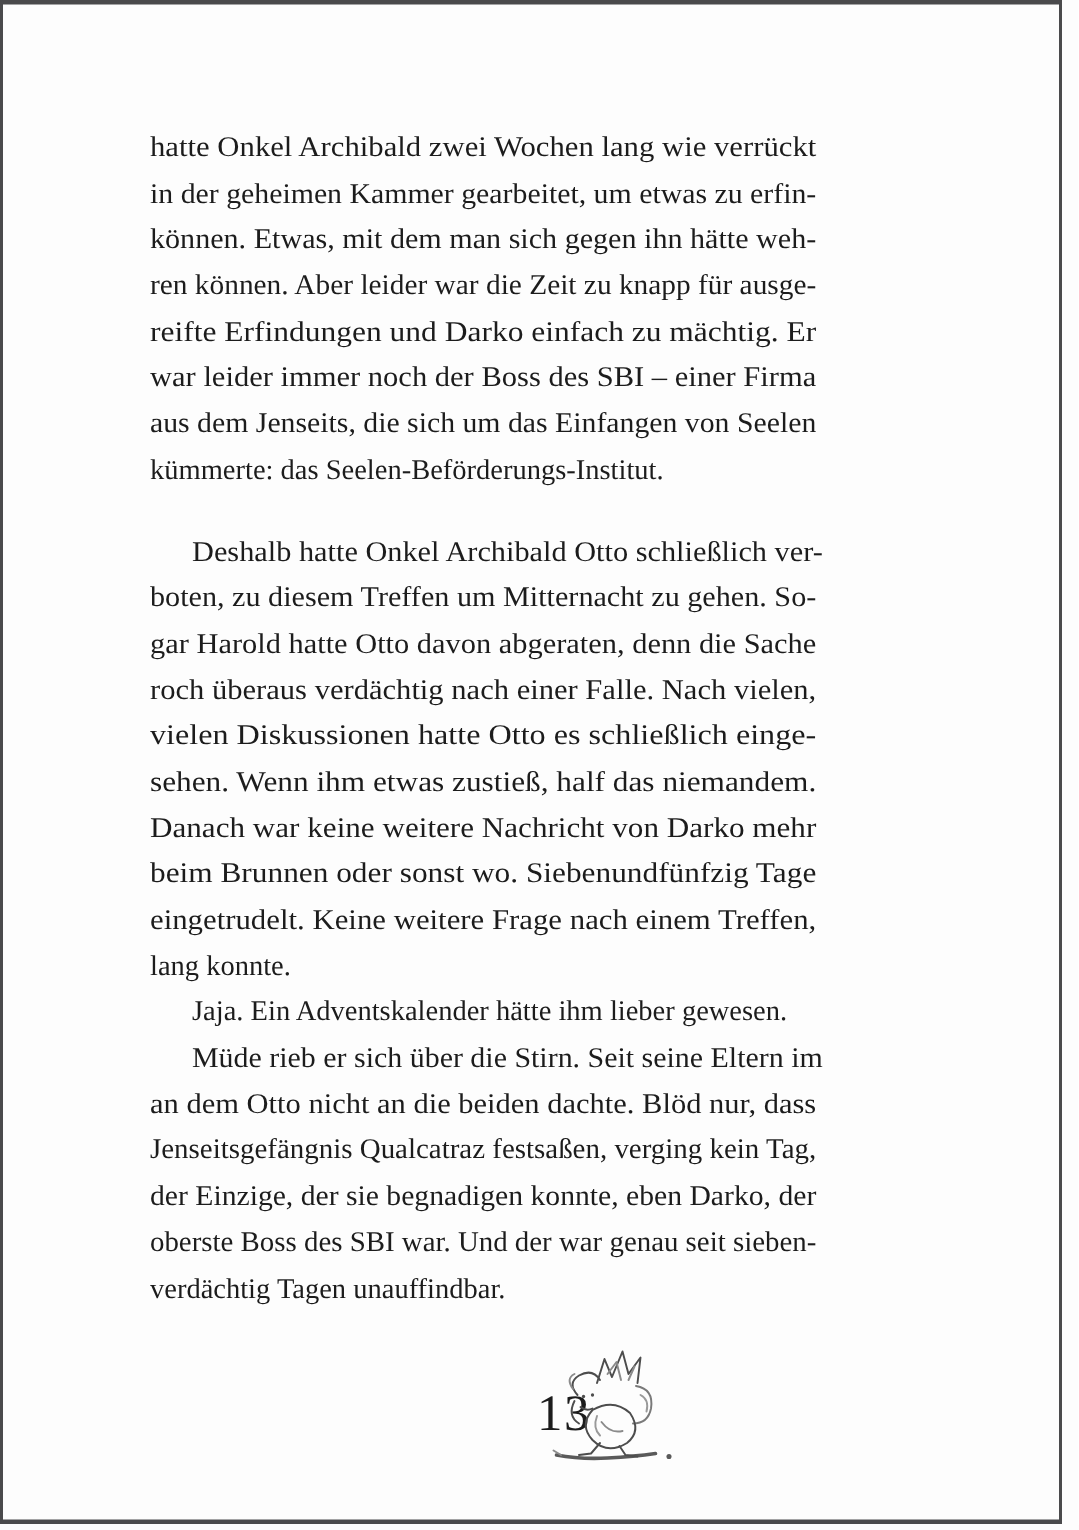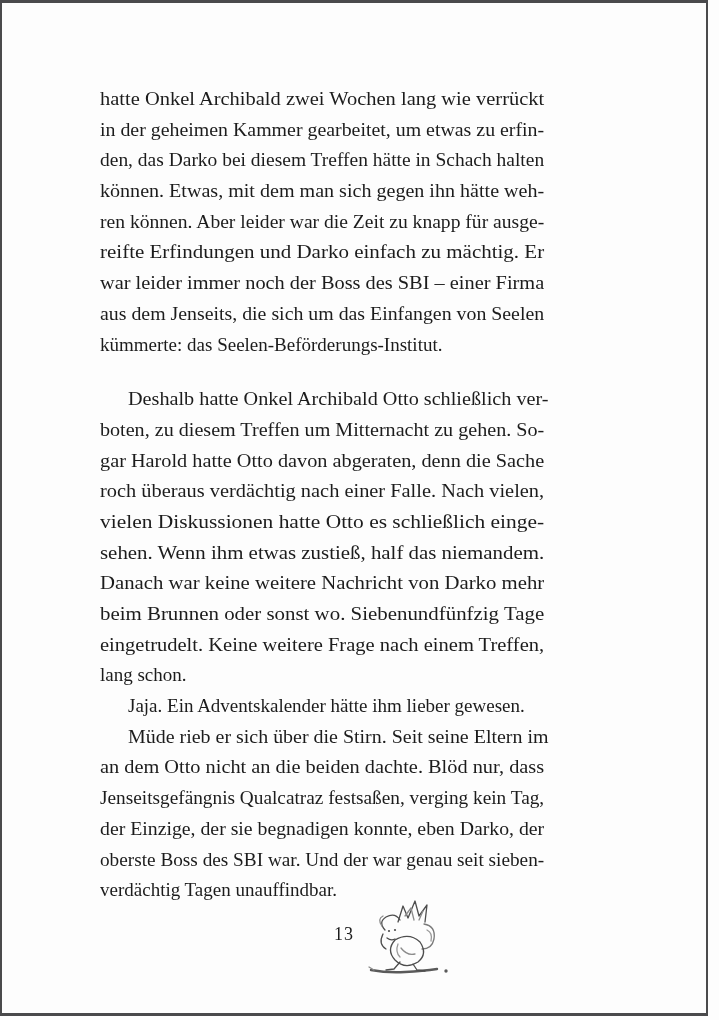--- a/index.html
+++ b/index.html
@@ -39,60 +39,59 @@
     height: 30.7px;
     white-space: nowrap;
     overflow: visible;
   }
   .line span {
     display: inline-block;
     transform-origin: 0 50%;
   }
   .pagenum {
     position: absolute;
-    left: 334px;
+    left: 358px;
     top: 924px;
-    font-size: 18px;
+    font-size: 34px;
     letter-spacing: 1px;
     color: var(--ink);
   }
   .ornament {
     position: absolute;
     left: 367px;
     top: 896px;
     width: 86px;
     height: 84px;
   }
 </style>
 </head>
 <body>
 
 <div class="page">
   <div class="frame"></div>
 
   <div class="textblock">
       <div class="line"><span style="transform: scaleX(1.0774);">hatte Onkel Archibald zwei Wochen lang wie verrückt</span></div>
       <div class="line"><span style="transform: scaleX(1.0459);">in der geheimen Kammer gearbeitet, um etwas zu erfin-</span></div>
-      <div class="line"><span style="transform: scaleX(1.0249);">den, das Darko bei diesem Treffen hätte in Schach halten</span></div>
       <div class="line"><span style="transform: scaleX(1.0562);">können. Etwas, mit dem man sich gegen ihn hätte weh-</span></div>
       <div class="line"><span style="transform: scaleX(1.0305);">ren können. Aber leider war die Zeit zu knapp für ausge-</span></div>
       <div class="line"><span style="transform: scaleX(1.1049);">reifte Erfindungen und Darko einfach zu mächtig. Er</span></div>
       <div class="line"><span style="transform: scaleX(1.071);">war leider immer noch der Boss des SBI – einer Firma</span></div>
       <div class="line"><span style="transform: scaleX(1.0444);">aus dem Jenseits, die sich um das Einfangen von Seelen</span></div>
       <div class="line"><span style="transform: scaleX(1);">kümmerte: das Seelen-Beförderungs-Institut.</span></div>
       <div class="line" style="padding-left: 28px; margin-top: 24px;"><span style="transform: scaleX(1.0637);">Deshalb hatte Onkel Archibald Otto schließlich ver-</span></div>
       <div class="line"><span style="transform: scaleX(1.0584);">boten, zu diesem Treffen um Mitternacht zu gehen. So-</span></div>
       <div class="line"><span style="transform: scaleX(1.0671);">gar Harold hatte Otto davon abgeraten, denn die Sache</span></div>
       <div class="line"><span style="transform: scaleX(1.0725);">roch überaus verdächtig nach einer Falle. Nach vielen,</span></div>
       <div class="line"><span style="transform: scaleX(1.1284);">vielen Diskussionen hatte Otto es schließlich einge-</span></div>
       <div class="line"><span style="transform: scaleX(1.0983);">sehen. Wenn ihm etwas zustieß, half das niemandem.</span></div>
       <div class="line"><span style="transform: scaleX(1.0921);">Danach war keine weitere Nachricht von Darko mehr</span></div>
       <div class="line"><span style="transform: scaleX(1.0992);">beim Brunnen oder sonst wo. Siebenundfünfzig Tage</span></div>
       <div class="line"><span style="transform: scaleX(1.0803);">eingetrudelt. Keine weitere Frage nach einem Treffen,</span></div>
-      <div class="line"><span style="transform: scaleX(1);">lang schon.</span></div>
+      <div class="line"><span style="transform: scaleX(1);">lang konnte.</span></div>
       <div class="line" style="padding-left: 28px;"><span style="transform: scaleX(1);">Jaja. Ein Adventskalender hätte ihm lieber gewesen.</span></div>
       <div class="line" style="padding-left: 28px;"><span style="transform: scaleX(1.05);">Müde rieb er sich über die Stirn. Seit seine Eltern im</span></div>
       <div class="line"><span style="transform: scaleX(1.0702);">an dem Otto nicht an die beiden dachte. Blöd nur, dass</span></div>
       <div class="line"><span style="transform: scaleX(1.0153);">Jenseitsgefängnis Qualcatraz festsaßen, verging kein Tag,</span></div>
       <div class="line"><span style="transform: scaleX(1.0407);">der Einzige, der sie begnadigen konnte, eben Darko, der</span></div>
       <div class="line"><span style="transform: scaleX(1.013);">oberste Boss des SBI war. Und der war genau seit sieben-</span></div>
       <div class="line"><span style="transform: scaleX(1);">verdächtig Tagen unauffindbar.</span></div>
     </div>
 
   <span class="pagenum">13</span>

